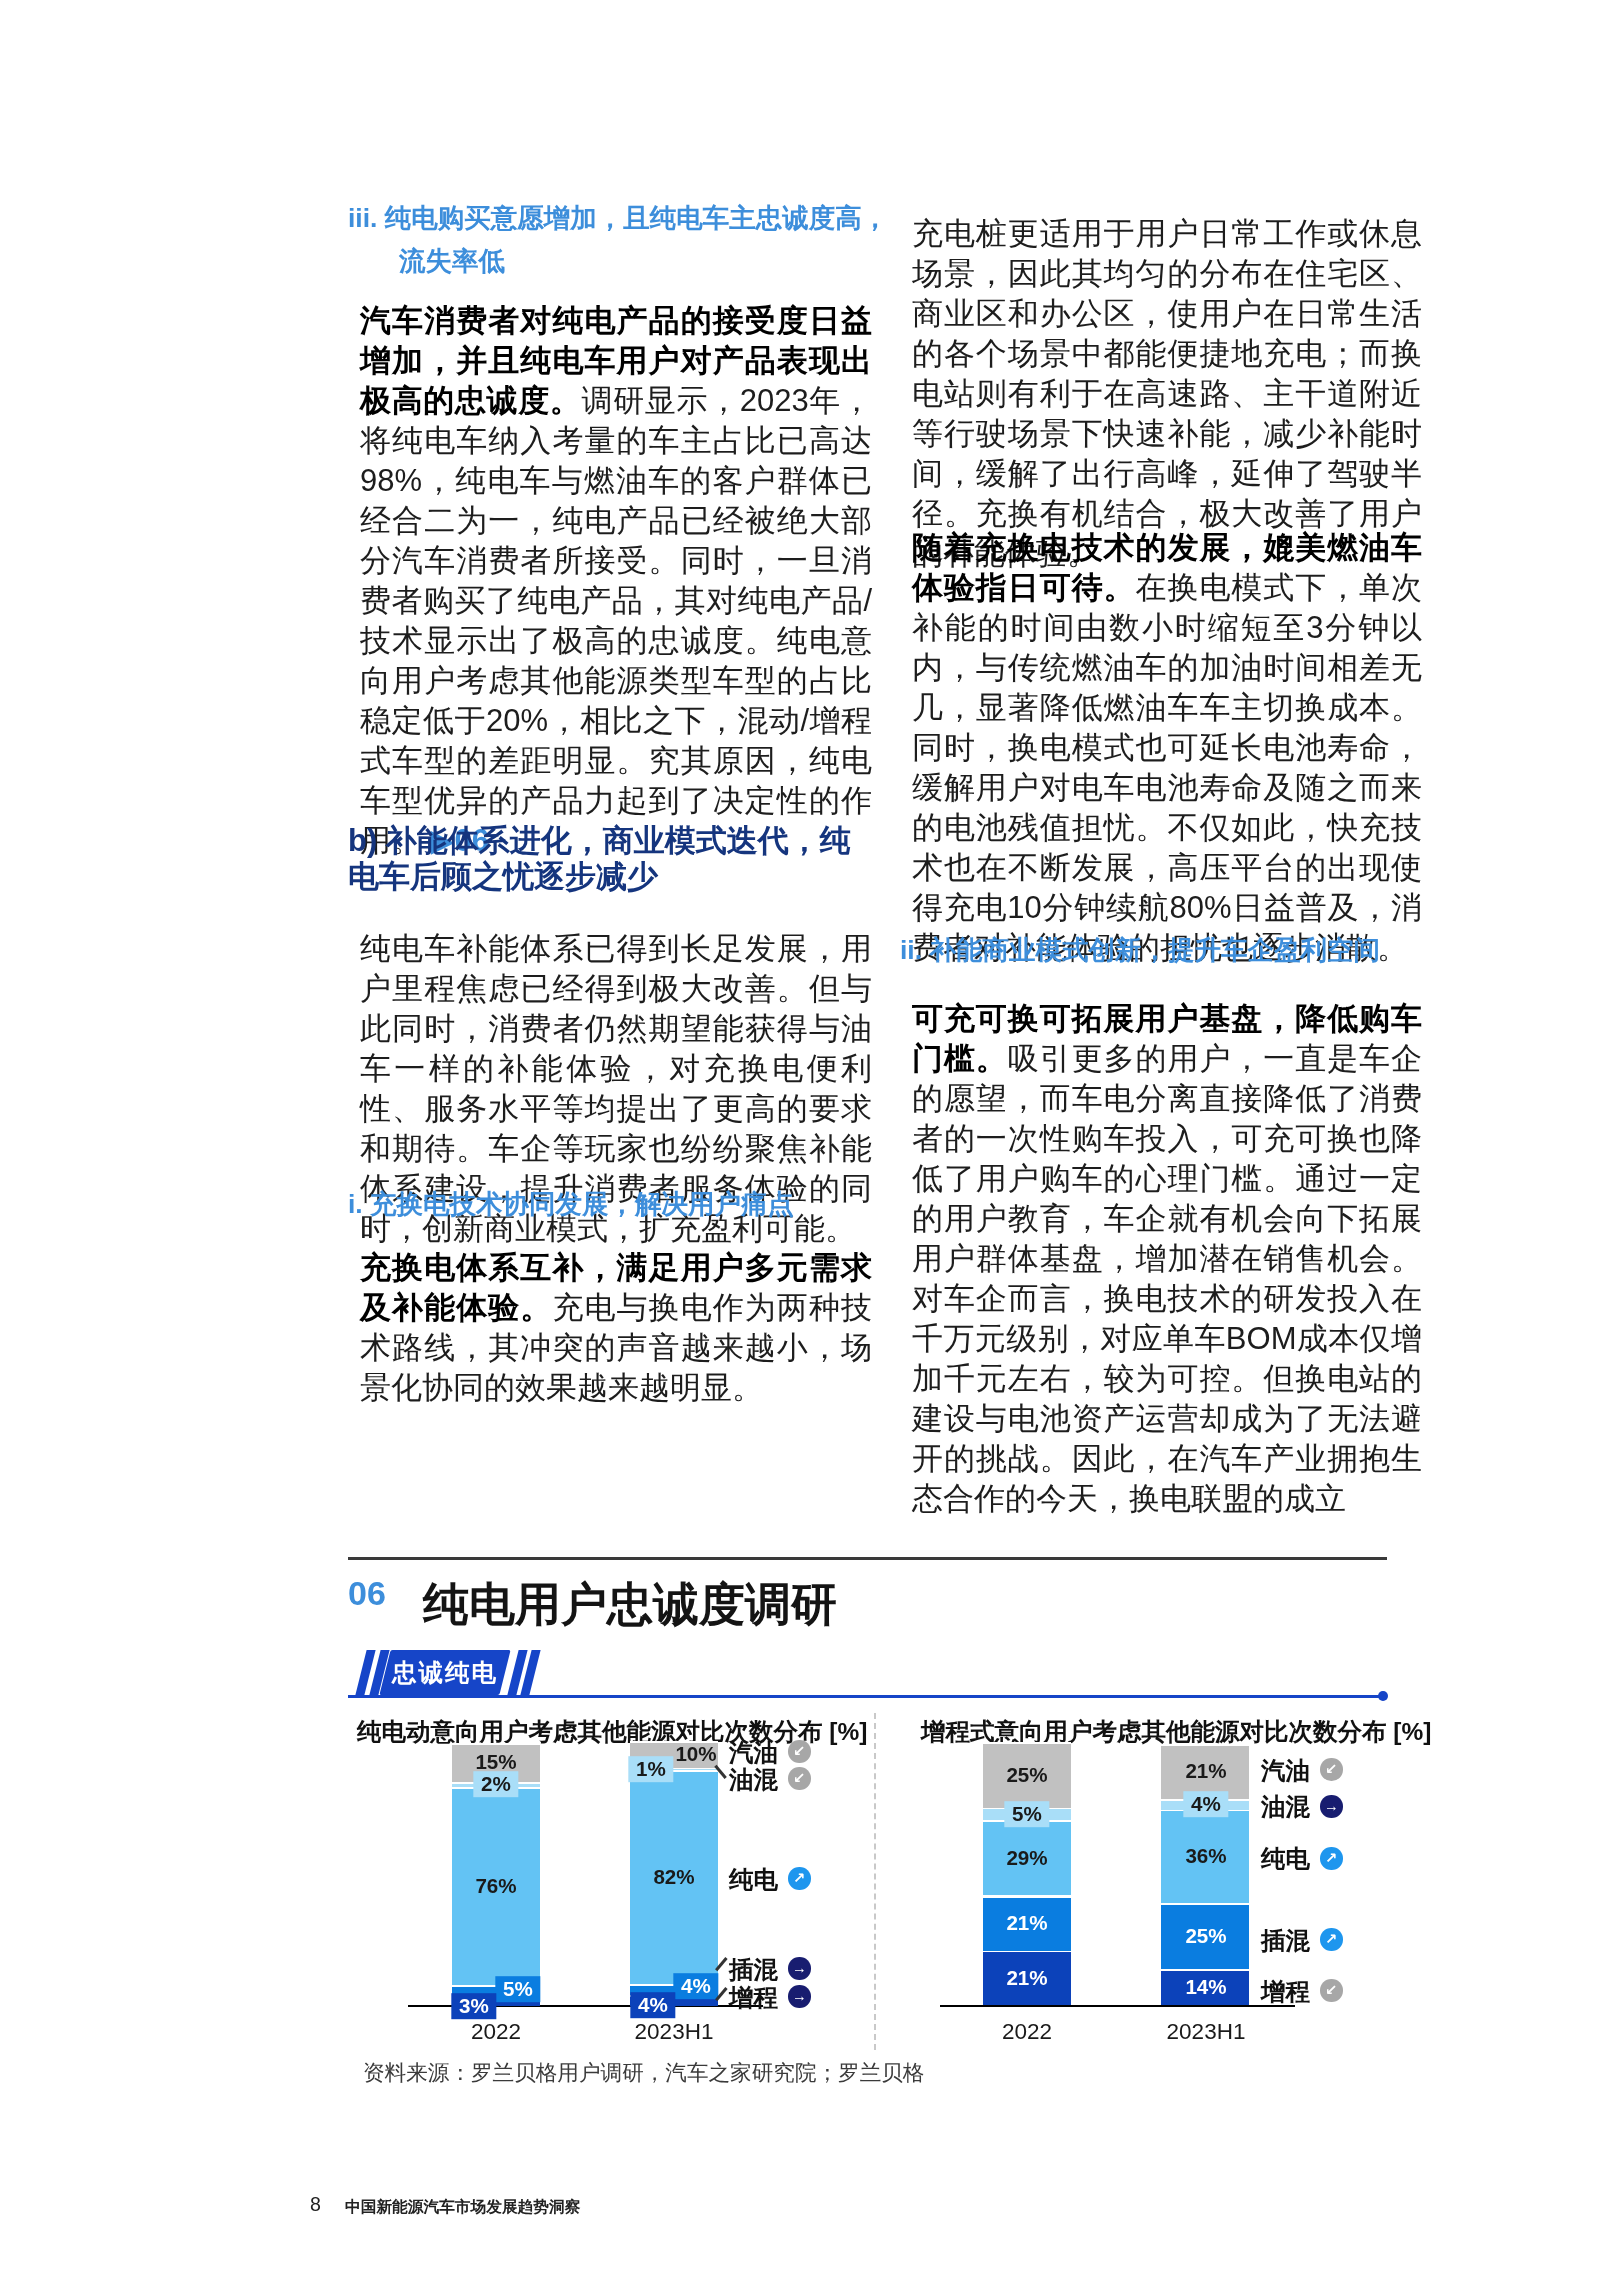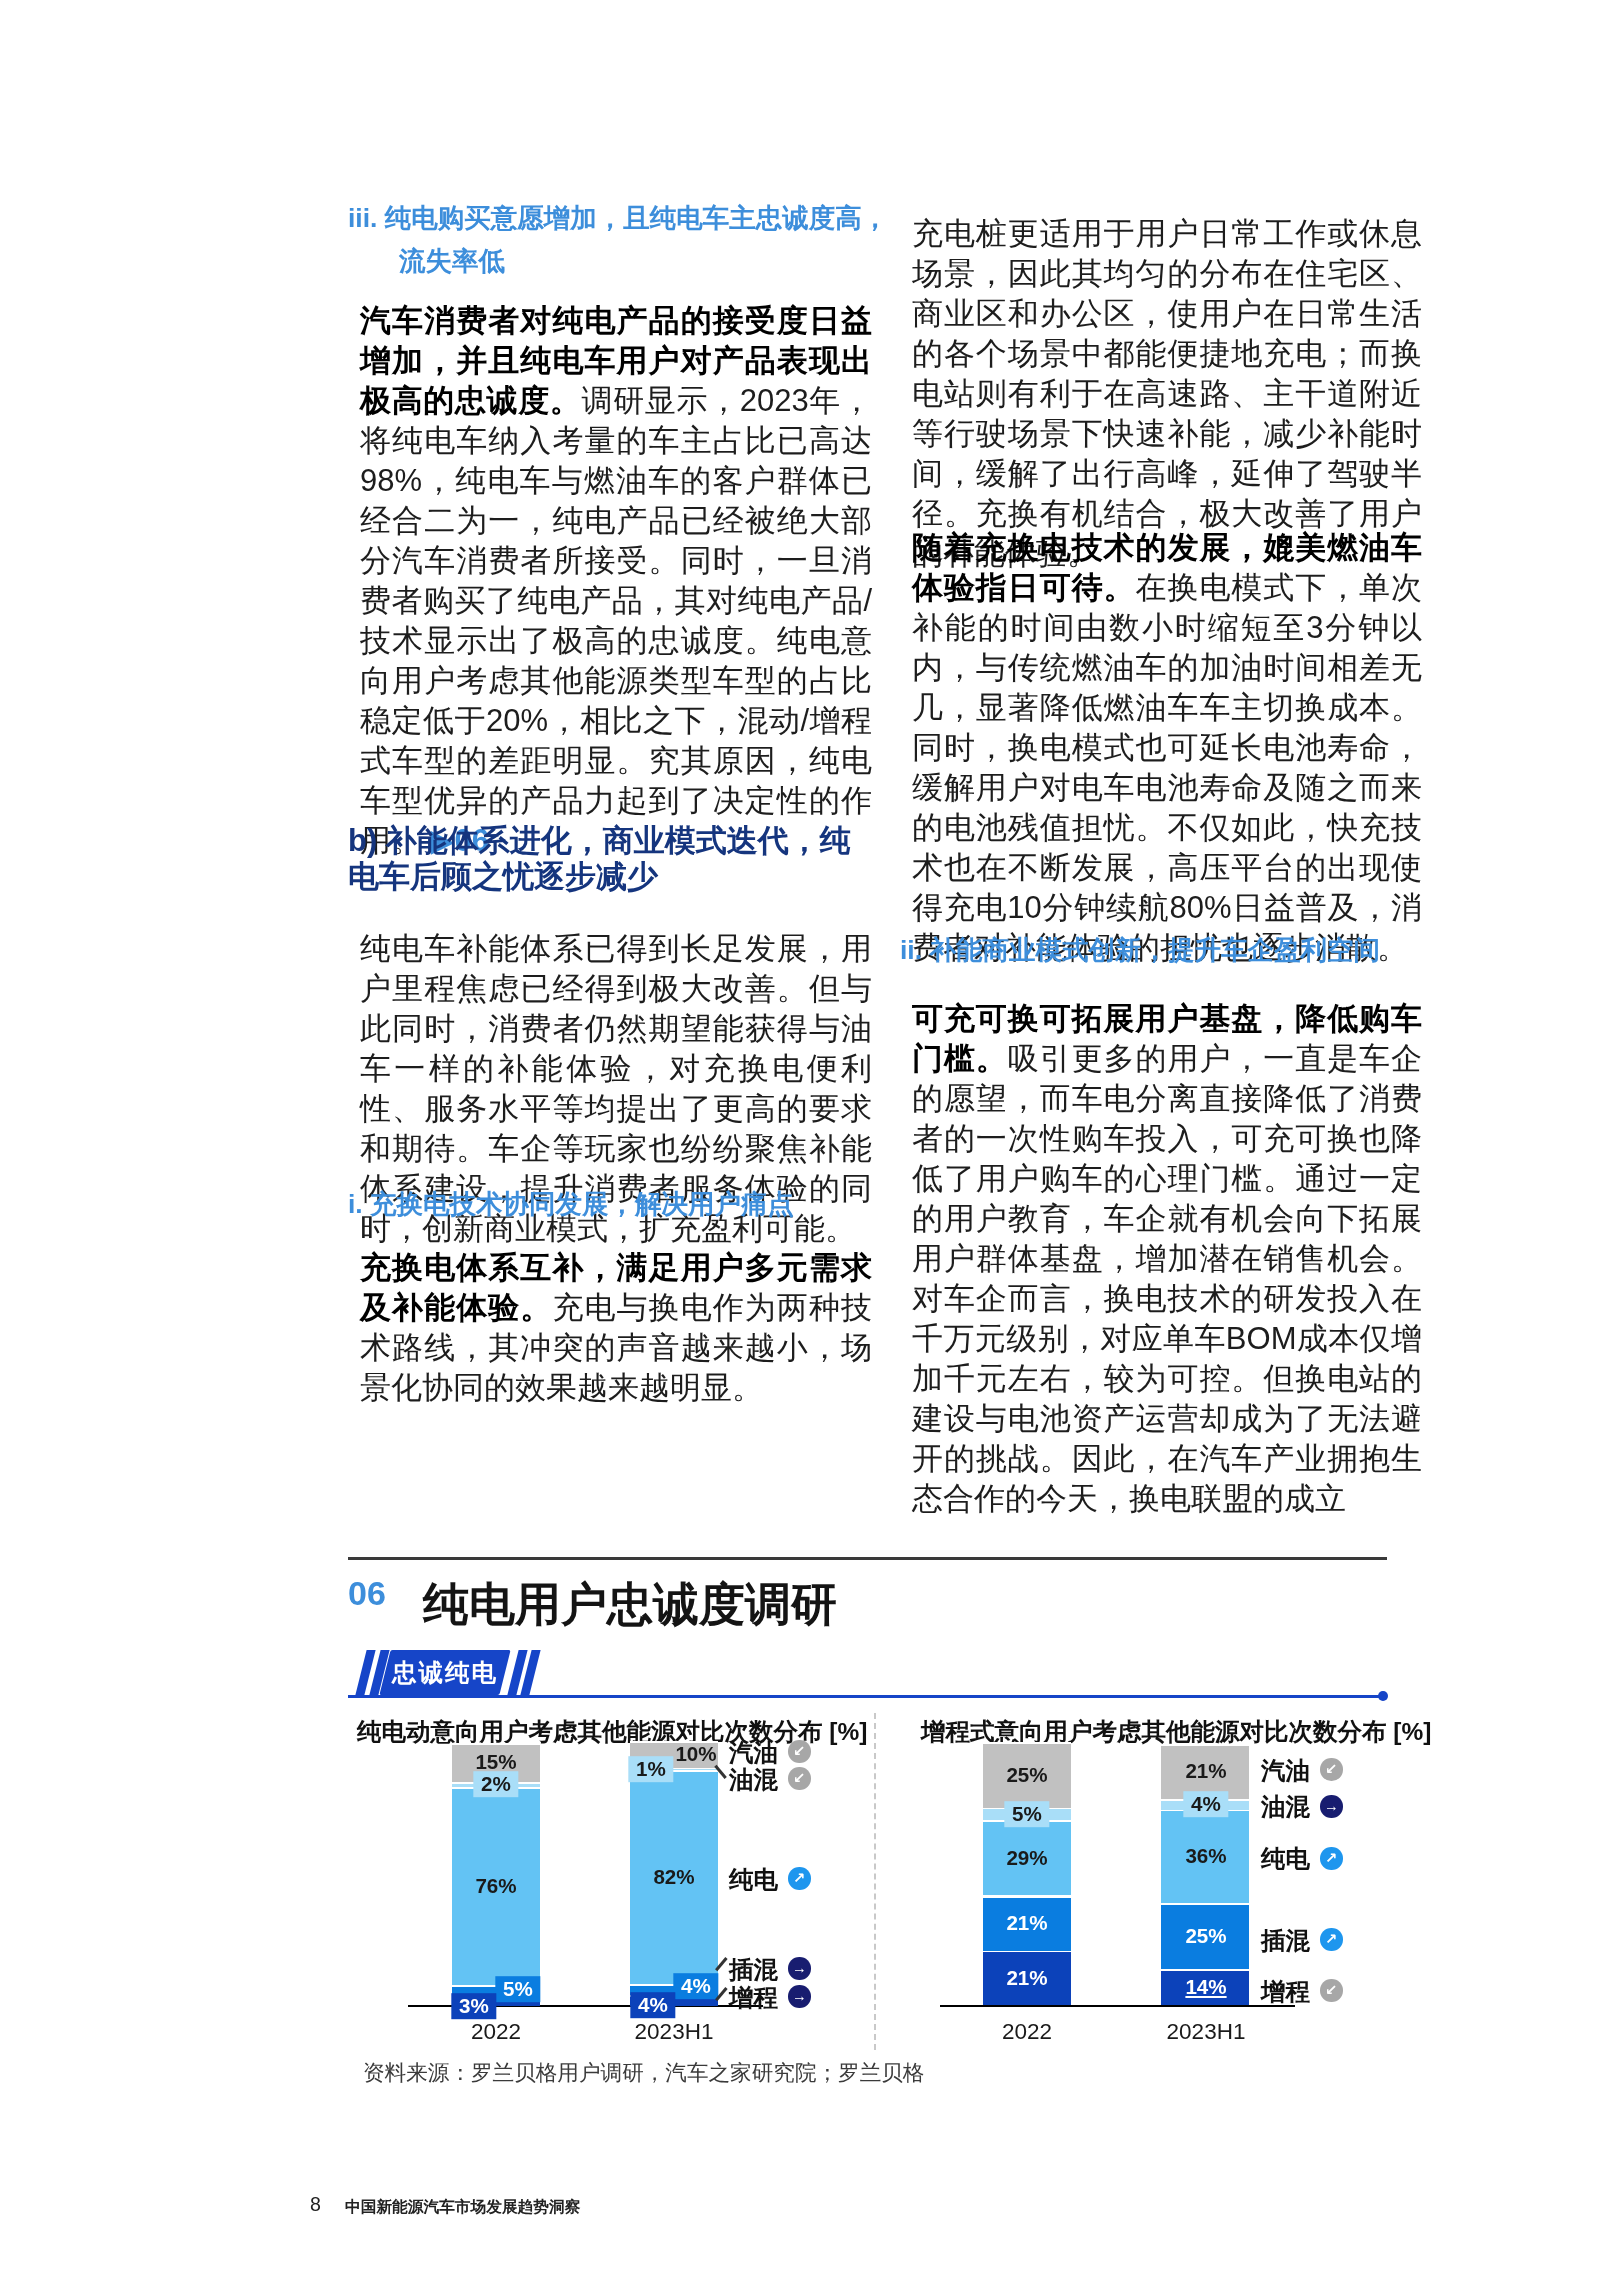--- a/index.html
+++ b/index.html
@@ -142,21 +142,21 @@
         <div class="cat-label" style="left: 1027px; top: 2019px;">2022</div>
         <div class="seg" style="left: 1161px; top: 1969px; width: 88px; height: 36px; background: rgb(12, 66, 186);"></div>
         <div class="seg" style="left: 1161px; top: 1903px; width: 88px; height: 66px; background: rgb(10, 125, 224);"></div>
         <div class="seg" style="left: 1161px; top: 1809px; width: 88px; height: 94px; background: rgb(99, 195, 244);"></div>
         <div class="seg" style="left: 1161px; top: 1799px; width: 88px; height: 10.8px; background: rgb(169, 222, 248);"></div>
         <div class="seg" style="left: 1161px; top: 1744px; width: 88px; height: 55px; background: rgb(193, 193, 193);"></div>
         <div class="seg-label" style="left: 1206px; top: 1771px; color: rgb(26, 26, 26);">21%</div>
         <div class="seg-label boxed" style="left: 1206px; top: 1804px; color: rgb(26, 26, 26); background: rgb(169, 222, 248);">4%</div>
         <div class="seg-label" style="left: 1206px; top: 1856px; color: rgb(26, 26, 26);">36%</div>
         <div class="seg-label" style="left: 1206px; top: 1936px; color: rgb(255, 255, 255);">25%</div>
-        <div class="seg-label" style="left: 1206px; top: 1987px; color: rgb(255, 255, 255); text-decoration: underline;">14%</div>
+        <div class="seg-label" style="left: 1206px; top: 1987px; color: rgb(255, 255, 255);">14%</div>
         <div class="cat-label" style="left: 1206px; top: 2019px;">2023H1</div>
         <div class="lgd-label" style="left: 1261px; top: 1770px;">汽油</div>
         <div class="lgd-icon" style="left: 1320px; top: 1758px; background: rgb(167, 167, 167);">↙</div>
         <div class="lgd-label" style="left: 1261px; top: 1806px;">油混</div>
         <div class="lgd-icon" style="left: 1320px; top: 1795px; background: rgb(24, 29, 112);">→</div>
         <div class="lgd-label" style="left: 1261px; top: 1858px;">纯电</div>
         <div class="lgd-icon" style="left: 1320px; top: 1847px; background: rgb(30, 150, 238);">↗</div>
         <div class="lgd-label" style="left: 1261px; top: 1940px;">插混</div>
         <div class="lgd-icon" style="left: 1320px; top: 1928px; background: rgb(30, 150, 238);">↗</div>
         <div class="lgd-label" style="left: 1261px; top: 1991px;">增程</div>

